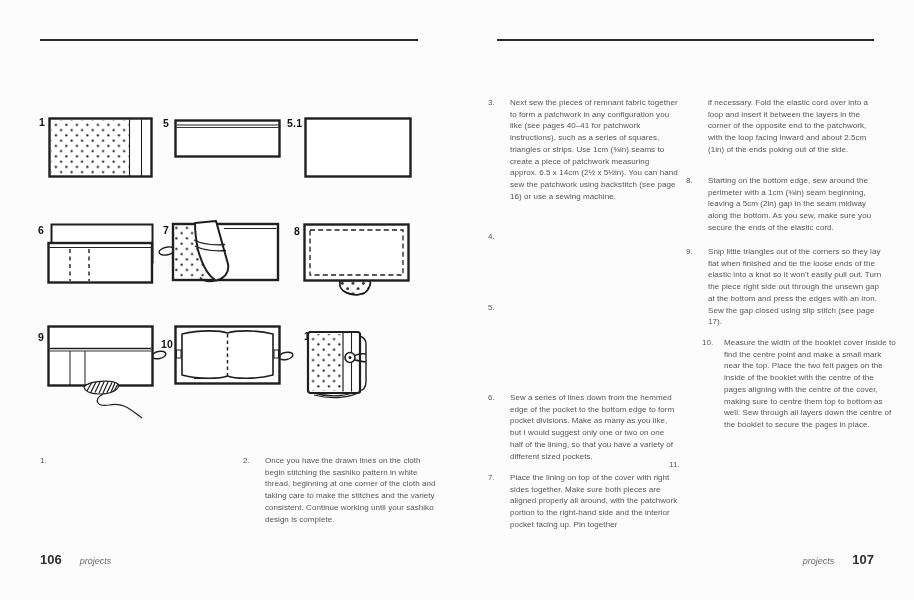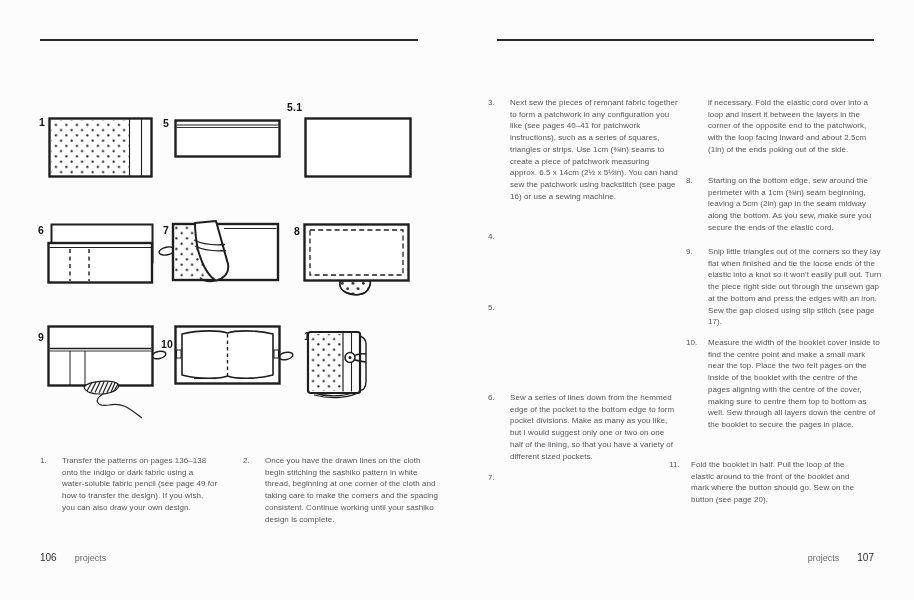--- a/index.html
+++ b/index.html
@@ -6,22 +6,22 @@
   .spread{position:relative;width:914px;height:600px;background:#fcfcfc;overflow:hidden;
           font-family:"Liberation Sans",sans-serif;}
   .rule{position:absolute;height:2px;background:#2b2b2b;}
   .fig-label{position:absolute;font-weight:bold;font-size:10.5px;color:#141414;letter-spacing:.2px;}
   .fig{position:absolute;overflow:visible;}
   .fig svg{overflow:visible;display:block;}
   .step{position:absolute;color:#56565a;font-size:8px;line-height:11.7px;letter-spacing:.05px;}
   .step .num{position:absolute;left:0;top:0;}
   .step .txt{margin-left:22px;}
   .footer{position:absolute;top:552px;font-size:9px;color:#4a4a4e;}
-  .footer .pnum{font-weight:normal;color:#2e2e30;font-size:10px;}
-  .footer .sect{color:#6a6a6e;}
+  .footer .pnum{font-weight:bold;color:#2e2e30;font-size:13px;}
+  .footer .sect{font-style:italic;color:#6a6a6e;}
   .footer.fl .sect{margin-left:18px;}
   .footer.fr{text-align:left;}
   .footer.fr .pnum{margin-left:18px;}
   path,rect,line,circle,ellipse{vector-effect:none;}
 </style>
 </head>
 <body>
 
 <div class="spread">
 
@@ -31,21 +31,21 @@
         <circle cx="2.6" cy="2.6" r="1.15" fill="#2a2a2a"></circle>
         <circle cx="7.9" cy="7.9" r="1.15" fill="#2a2a2a"></circle>
       </pattern>
     </defs>
   </svg>
 
   <div class="rule" style="left:40px;top:39px;width:378px"></div>
 
   <div class="fig-label" style="left:39px;top:116px">1</div>
   <div class="fig-label" style="left:163px;top:117px">5</div>
-  <div class="fig-label" style="left:287px;top:101px">5.1</div>
+  <div class="fig-label" style="left:287px;top:117px">5.1</div>
   <div class="fig-label" style="left:38px;top:224px">6</div>
   <div class="fig-label" style="left:163px;top:224px">7</div>
   <div class="fig-label" style="left:294px;top:225px">8</div>
   <div class="fig-label" style="left:38px;top:331px">9</div>
   <div class="fig-label" style="left:161px;top:338px">10</div>
   <div class="fig-label" style="left:304px;top:330px">11</div>
 
   <div class="fig" style="left:48px;top:117px">
     <svg width="108" height="64" fill="none" stroke="#1f1f1f">
       <rect x="1.5" y="1.5" width="102" height="58" stroke-width="2.4" fill="#fff"></rect>
@@ -147,25 +147,24 @@
       <line x1="51.5" y1="7" x2="51.5" y2="65.5" stroke-width="1.1"></line>
       <path d="M66,28 C60,27 56,28.5 52,30.5" stroke-width="1.3"></path>
       <path d="M66,36 C61,35.5 57,34.5 53,33.5" stroke-width="1.3"></path>
       <circle cx="50" cy="31.5" r="5" stroke-width="1.6" fill="#fff"></circle>
       <circle cx="50" cy="31.5" r="1.5" fill="#1f1f1f" stroke="none"></circle>
     </svg>
   </div>
 
   <div class="step" style="left:40px;top:455px;width:178px">
     <span class="num">1.</span>
-    <div class="txt">Transfer the patterns on pages 136–138 onto the indigo or dark fabric using a water-soluble fabric pencil (see page 49 for how to transfer the design). If you wish, you can also draw your own design.</div>
   </div>
   <div class="step" style="left:243px;top:455px;width:198px">
     <span class="num">2.</span>
-    <div class="txt">Once you have the drawn lines on the cloth begin stitching the sashiko pattern in white thread, beginning at one corner of the cloth and taking care to make the corners and the spacing consistent. Continue working until your sashiko design is complete.</div>
+    <div class="txt">Once you have the drawn lines on the cloth begin stitching the sashiko pattern in white thread, beginning at one corner of the cloth and taking care to make the stitches and the variety consistent. Continue working until your sashiko design is complete.</div>
   </div>
 
   <div class="footer fl" style="left:40px">
     <span class="pnum">106</span><span class="sect">projects</span>
   </div>
 
   <div class="rule" style="left:497px;top:39px;width:377px"></div>
 
   <div class="step" style="left:488px;top:97px;width:190px">
     <span class="num">3.</span>
@@ -176,40 +175,40 @@
   </div>
   <div class="step" style="left:488px;top:302px;width:190px">
     <span class="num">5.</span>
   </div>
   <div class="step" style="left:488px;top:392px;width:190px">
     <span class="num">6.</span>
     <div class="txt">Sew a series of lines down from the hemmed edge of the pocket to the bottom edge to form pocket divisions. Make as many as you like, but I would suggest only one or two on one half of the lining, so that you have a variety of different sized pockets.</div>
   </div>
   <div class="step" style="left:488px;top:472px;width:190px">
     <span class="num">7.</span>
+    <div class="txt">Place the lining on top of the cover with right sides together. Make sure both pieces are aligned properly all around, with the patchwork portion to the right-hand side and the interior pocket facing up. Pin together</div>
   </div>
 
   <div class="step" style="left:686px;top:97px;width:196px">
     <span class="num"></span>
     <div class="txt">if necessary. Fold the elastic cord over into a loop and insert it between the layers in the corner of the opposite end to the patchwork, with the loop facing inward and about 2.5cm (1in) of the ends poking out of the side.</div>
   </div>
   <div class="step" style="left:686px;top:175px;width:196px">
     <span class="num">8.</span>
     <div class="txt">Starting on the bottom edge, sew around the perimeter with a 1cm (⅜in) seam beginning, leaving a 5cm (2in) gap in the seam midway along the bottom. As you sew, make sure you secure the ends of the elastic cord.</div>
   </div>
   <div class="step" style="left:686px;top:246px;width:196px">
     <span class="num">9.</span>
     <div class="txt">Snip little triangles out of the corners so they lay flat when finished and tie the loose ends of the elastic into a knot so it won't easily pull out. Turn the piece right side out through the unsewn gap at the bottom and press the edges with an iron. Sew the gap closed using slip stitch (see page 17).</div>
   </div>
-  <div class="step" style="left:686px;top:337px;width:196px">
+  <div class="step" style="left:702px;top:337px;width:196px">
     <span class="num">10.</span>
     <div class="txt">Measure the width of the booklet cover inside to find the centre point and make a small mark near the top. Place the two felt pages on the inside of the booklet with the centre of the pages aligning with the centre of the cover, making sure to centre them top to bottom as well. Sew through all layers down the centre of the booklet to secure the pages in place.</div>
   </div>
   <div class="step" style="left:669px;top:459px;width:196px">
     <span class="num">11.</span>
-    <div class="txt">Fold the booklet in half. Pull the loop of the elastic around to the front of the booklet and mark where the button should go. Sew on the button (see page 20).</div>
   </div>
 
   <div class="footer fr" style="right:40px">
     <span class="sect">projects</span><span class="pnum">107</span>
   </div>
 
 </div>
 
 </body></html>

